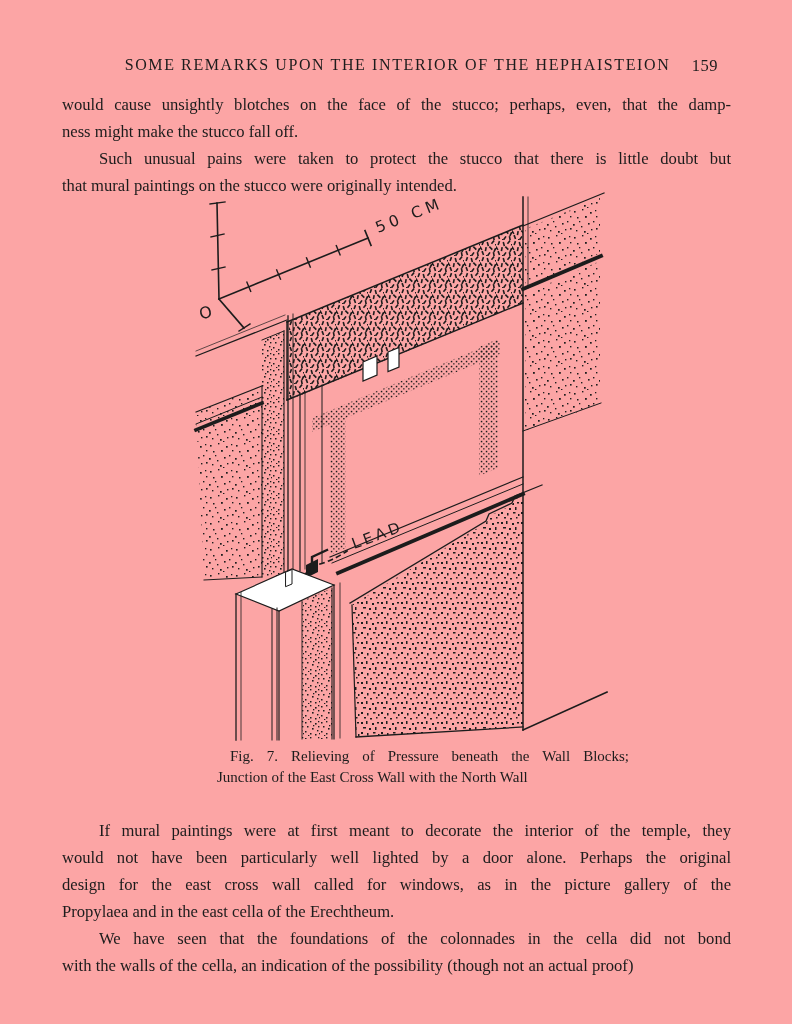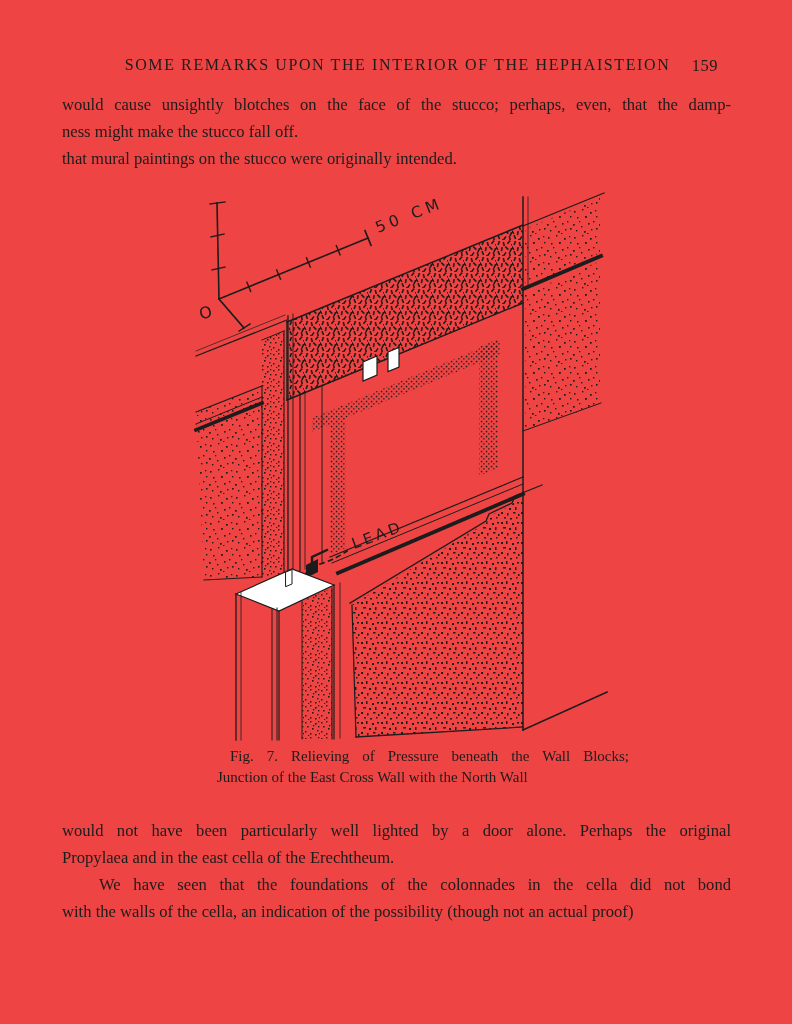--- a/index.html
+++ b/index.html
@@ -1,18 +1,18 @@
 <!DOCTYPE html>
 <html><head>
 <meta charset="utf-8">
 <style>
   html,body { margin:0; padding:0; }
   body { width:792px; height:1024px; background:#ffffff; }
   .page {
-    position:relative; width:792px; height:1024px; background:#ef4444;
+    position:relative; width:792px; height:1024px; background:#fca5a5;
     color:#1c1c1c; font-family:"Liberation Serif", serif; overflow:hidden;
   }
   .running-header { position:absolute; top:56px; left:63px; width:669px; height:22px; }
   .page-title {
     text-align:center; font-size:16px; letter-spacing:1.6px;
     font-family:"Liberation Serif", serif;
   }
   .page-number { position:absolute; right:14px; top:0; font-size:16.5px; letter-spacing:.5px; }
   .textblock { position:absolute; left:62px; width:669px; }
   .tb1 { top:91px; }
@@ -33,20 +33,21 @@
 <div class="page">
 
   <div class="running-header">
     <div class="page-title">SOME REMARKS UPON THE INTERIOR OF THE HEPHAISTEION</div>
     <div class="page-number">159</div>
   </div>
 
   <div class="textblock tb1">
     <div class="bl">would cause unsightly blotches on the face of the stucco; perhaps, even, that the damp-</div>
     <div class="bl last">ness might make the stucco fall off.</div>
+    <div class="bl indent">Such unusual pains were taken to protect the stucco that there is little doubt but</div>
     <div class="bl last">that mural paintings on the stucco were originally intended.</div>
   </div>
 
   <svg class="fig" width="420" height="552" viewBox="190 190 420 552">
     <defs>
       <pattern id="dotsLight" width="26" height="26" patternUnits="userSpaceOnUse">
         <g fill="#1c1c1c">
           <rect x="2" y="3" width="1.6" height="1.6"></rect>
             <rect x="10" y="1" width="1.4" height="1.4"></rect>
           <rect x="18" y="4" width="1.7" height="1.7"></rect>
@@ -220,19 +221,21 @@
     <text x="378" y="233" font-size="15.5" letter-spacing="4.5" transform="rotate(-21.5 378 233)">50 CM</text>
     <text x="354" y="549" font-size="15" letter-spacing="3.5" transform="rotate(-20 354 549)">LEAD</text>
   </svg>
 
   <div class="figure-caption">
     <div class="cap-line first">Fig. 7.  Relieving of Pressure beneath the Wall Blocks;</div>
     <div class="cap-line last">Junction of the East Cross Wall with the North Wall</div>
   </div>
 
   <div class="textblock tb2">
+    <div class="bl indent">If mural paintings were at first meant to decorate the interior of the temple, they</div>
     <div class="bl">would not have been particularly well lighted by a door alone.  Perhaps the original</div>
+    <div class="bl">design for the east cross wall called for windows, as in the picture gallery of the</div>
     <div class="bl last">Propylaea and in the east cella of the Erechtheum.</div>
     <div class="bl indent">We have seen that the foundations of the colonnades in the cella did not bond</div>
     <div class="bl last">with the walls of the cella, an indication of the possibility (though not an actual proof)</div>
   </div>
 
 </div>
 
 </body></html>

